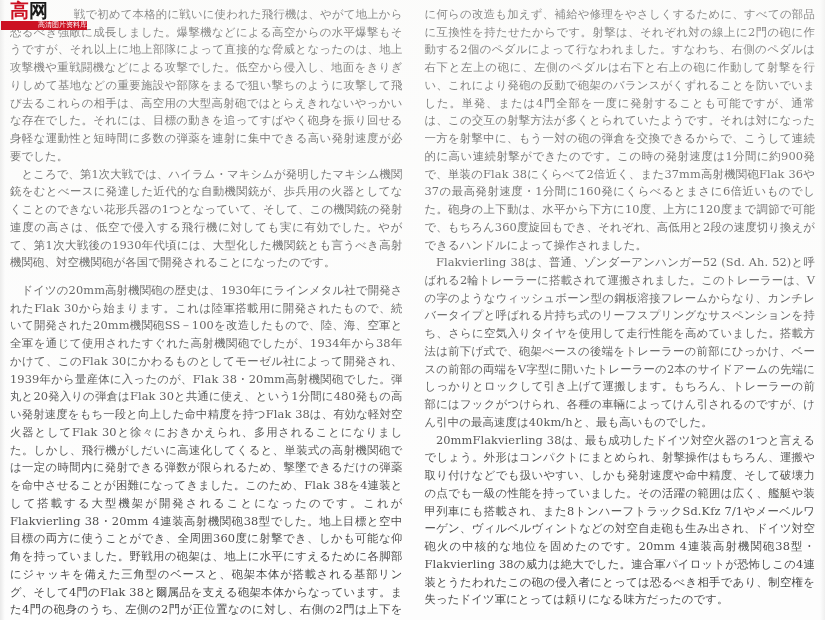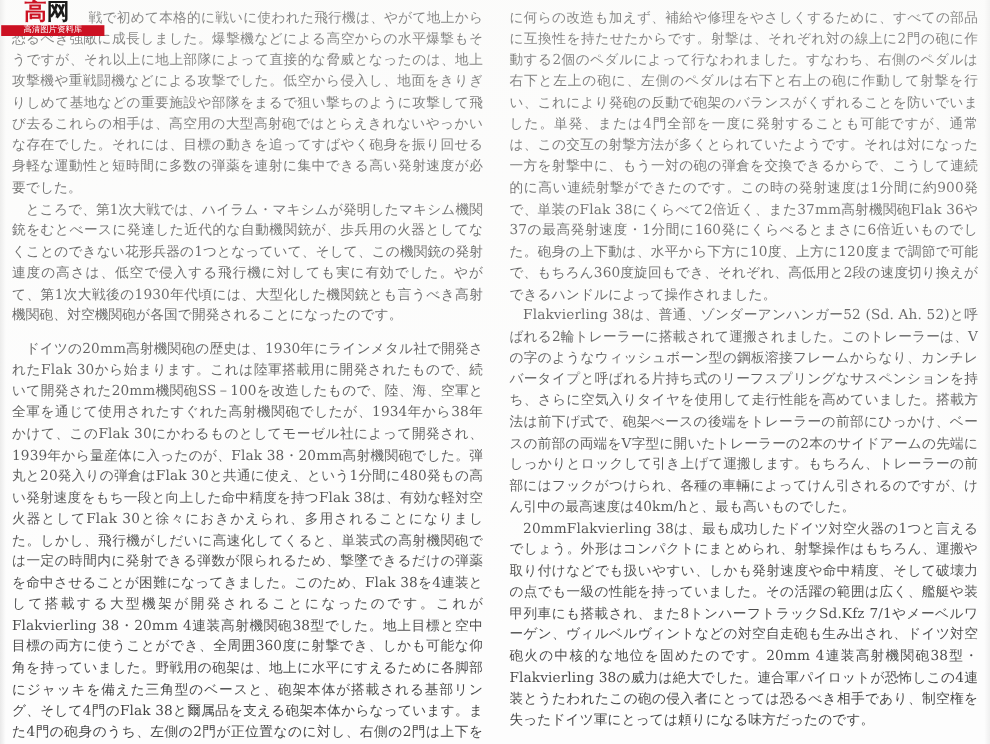--- a/index.html
+++ b/index.html
@@ -39,33 +39,33 @@
     z-index: 5;
     line-height: 1;
     font-family: "DejaVu Sans", sans-serif;
   }
   #watermark .wm-main {
     display: block;
     font-size: 19px;
     font-weight: bold;
     color: #1a1a1a;
     letter-spacing: 0px;
-    padding: 1px 2px 0 20px;
+    padding: 1px 2px 0 10px;
     white-space: nowrap;
   }
   #watermark .wm-main .wm-red {
     color: #cc1122;
   }
   #watermark .wm-bar {
     display: block;
     margin: 1px 1px 0 1px;
     background: #cc1122;
     color: #ffffff;
     font-size: 7px;
-    text-align: center;
+    text-align: right;
     padding: 1px 0 1px 0;
     white-space: nowrap;
     letter-spacing: 0px;
   }
   
   #columns {
     position: absolute;
     left: 0;
     top: 0;
     width: 825px;

